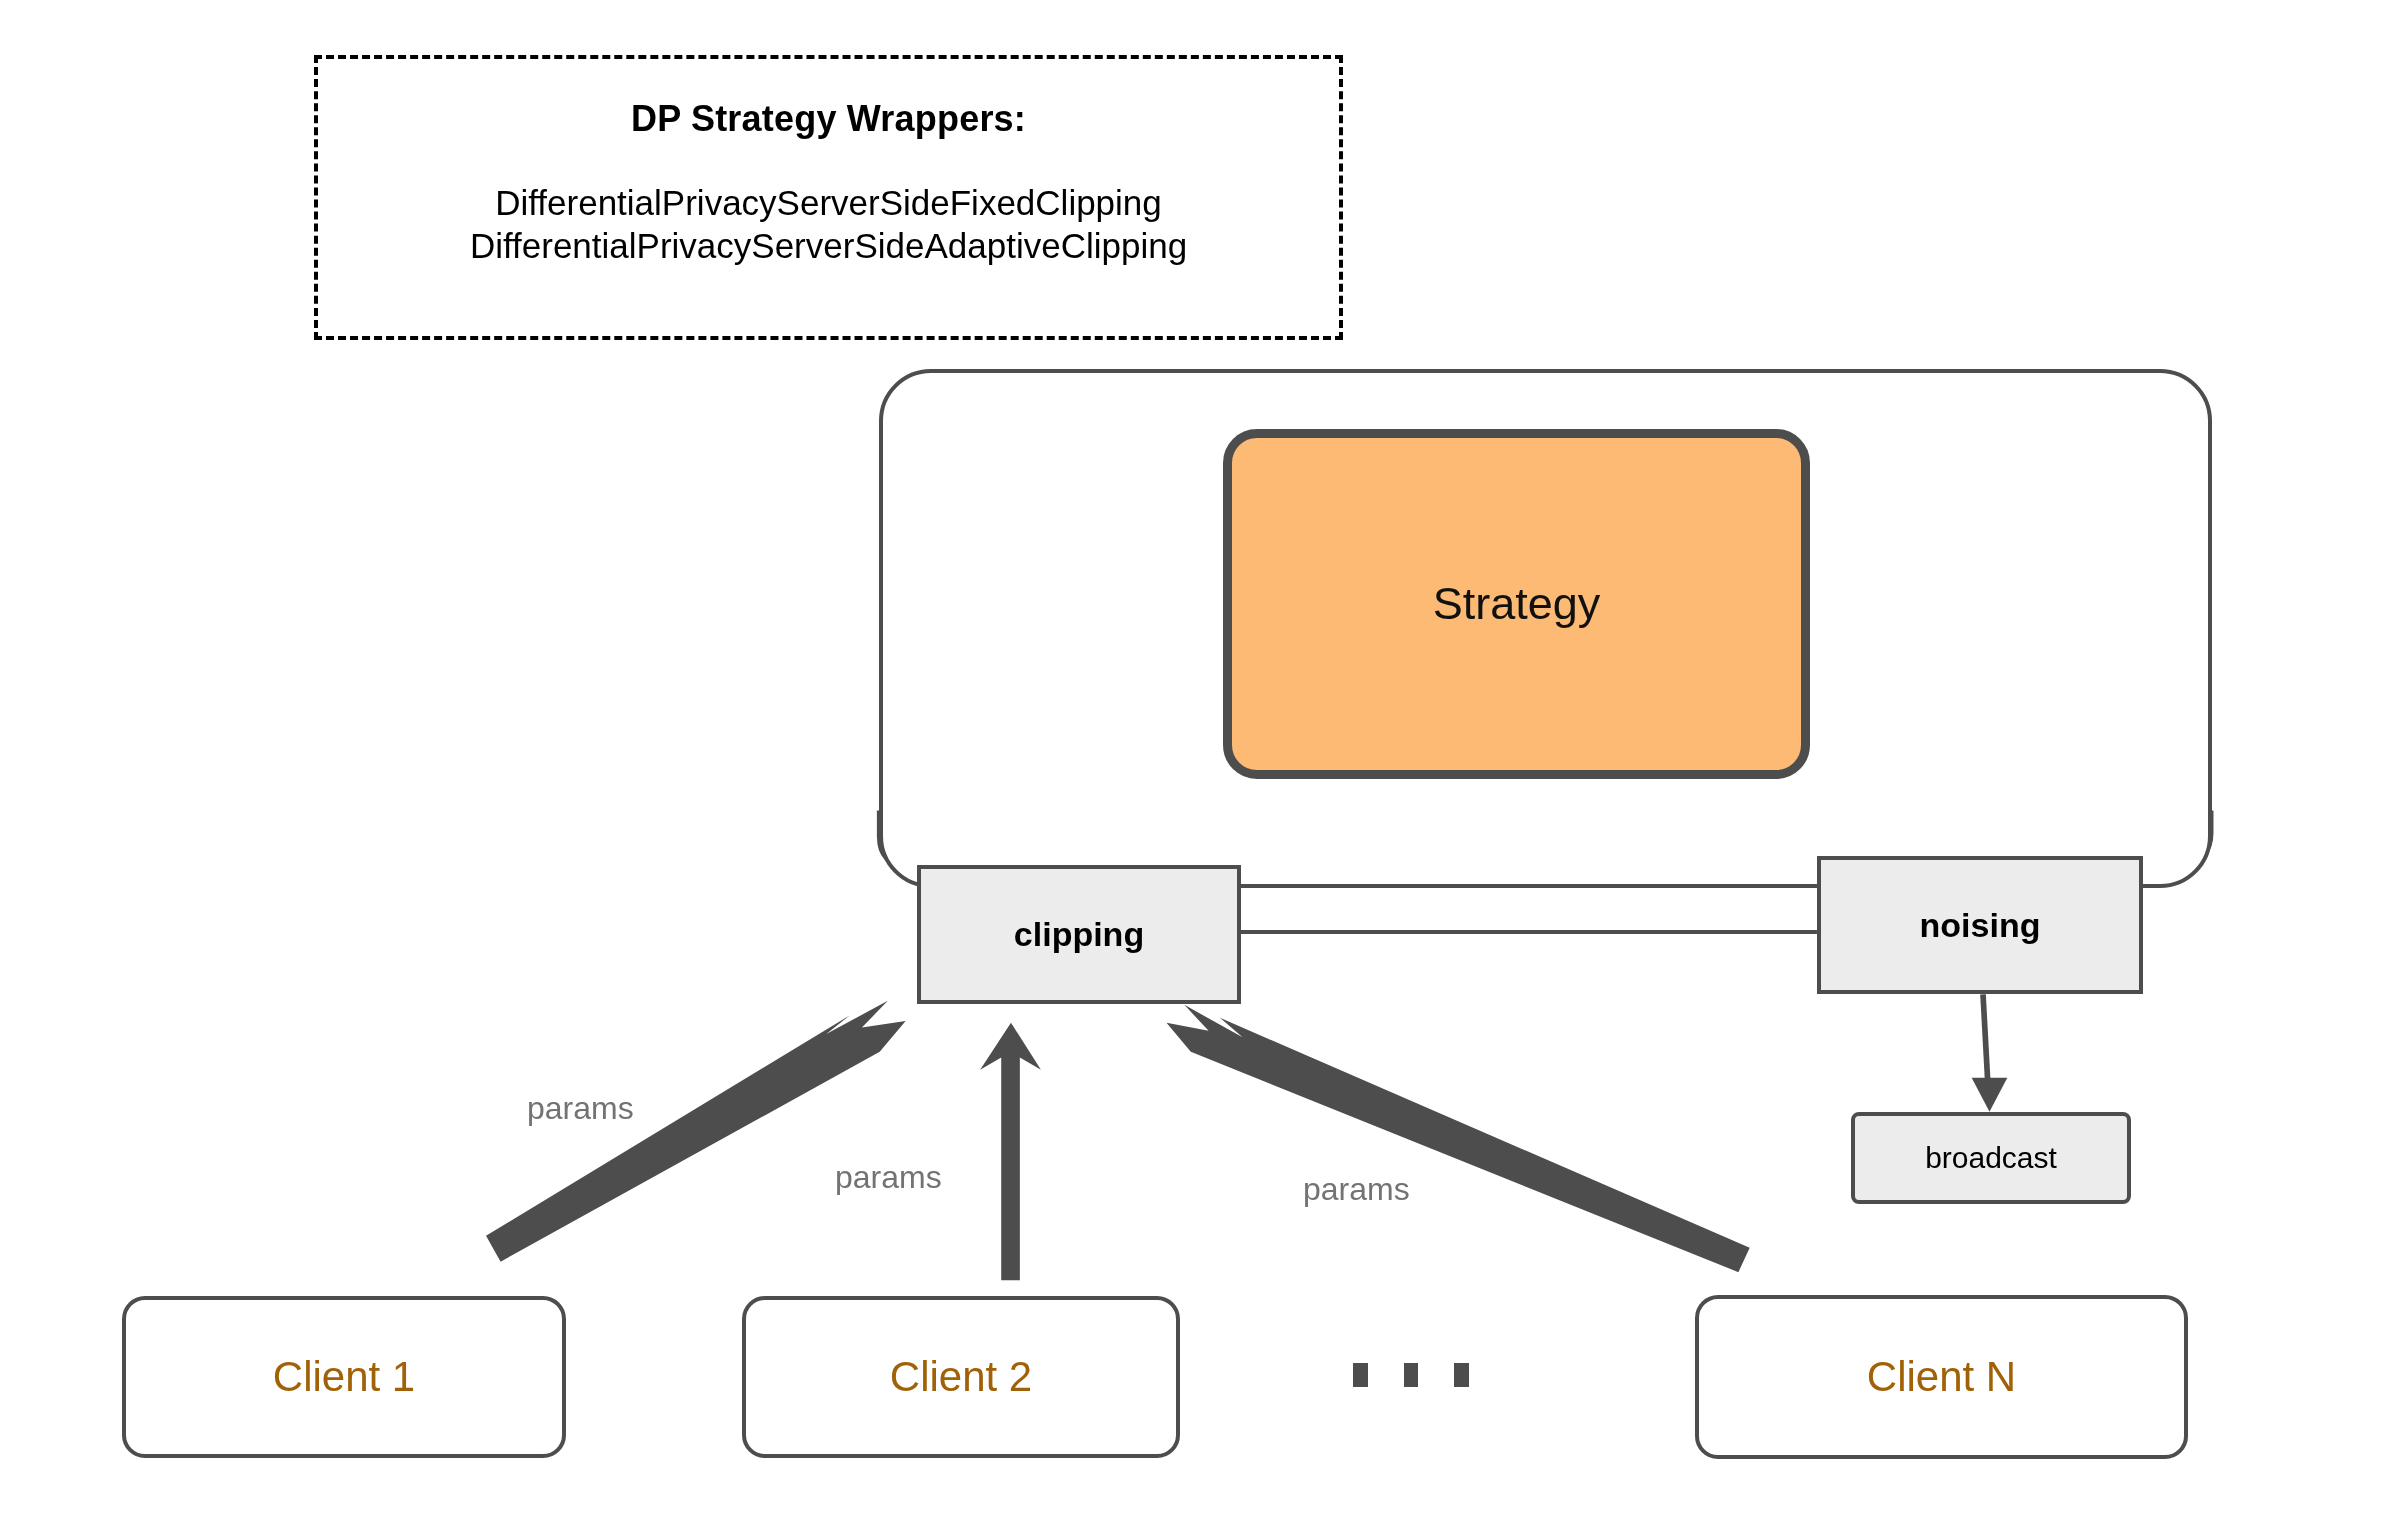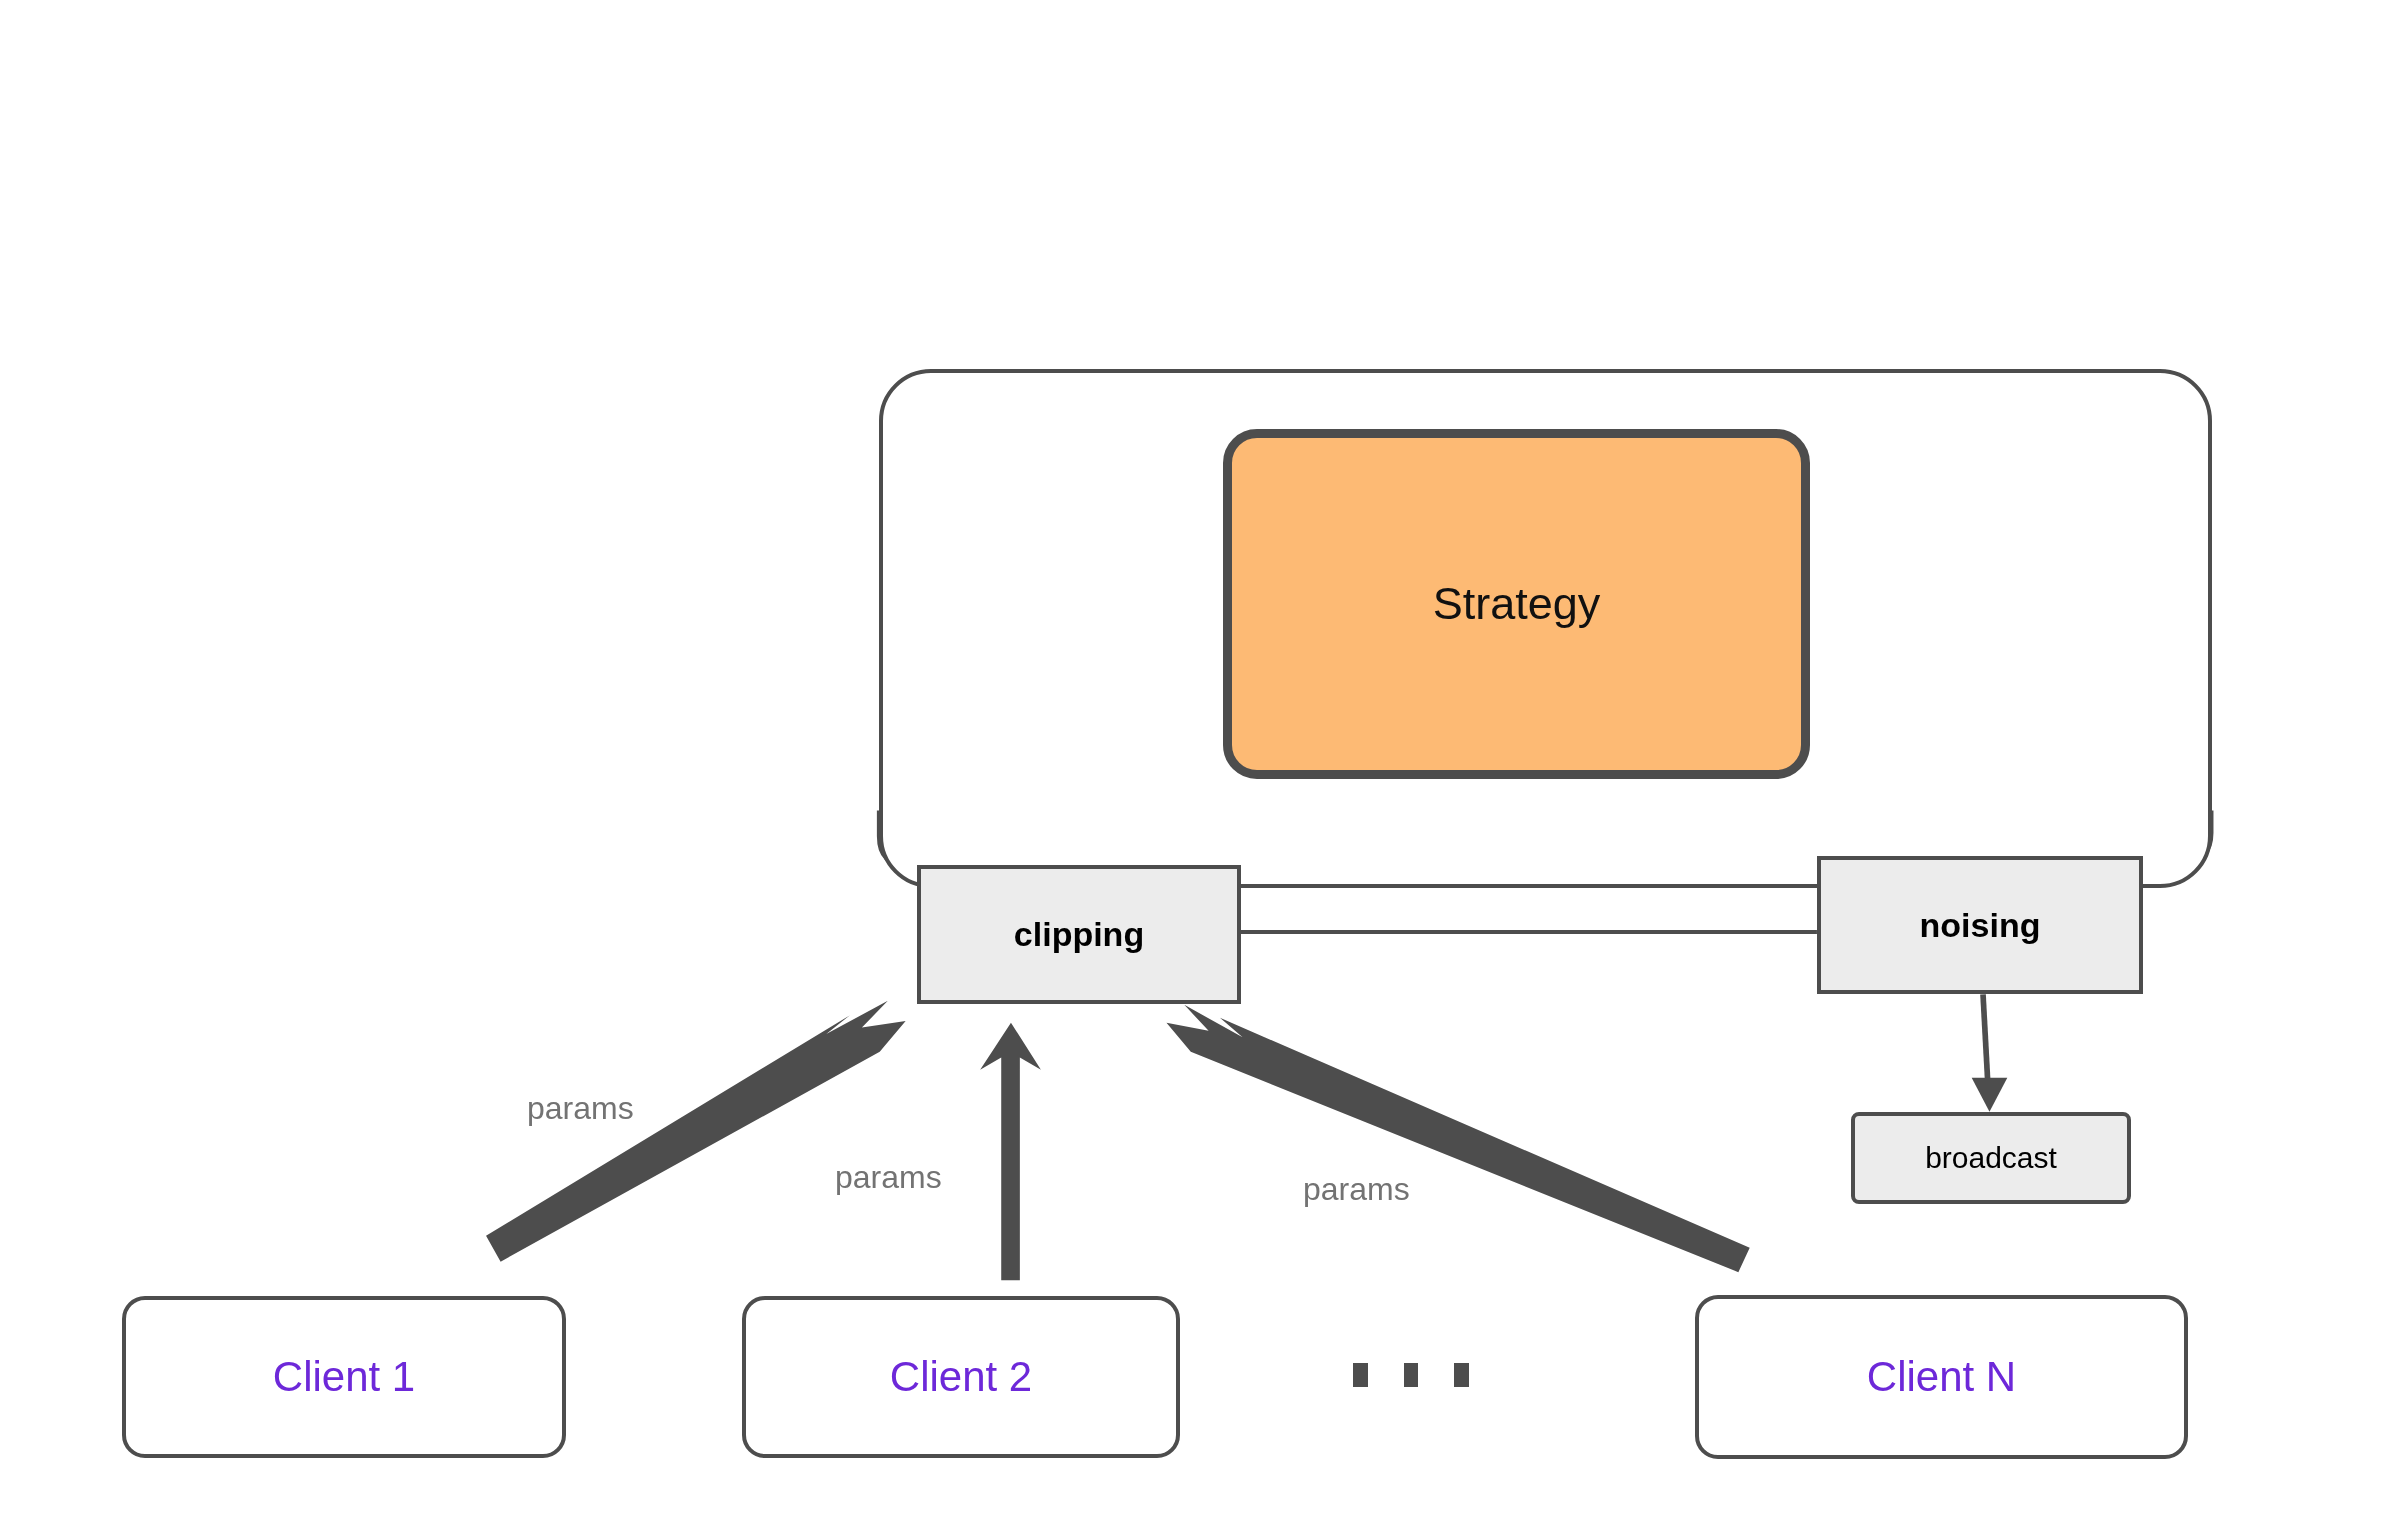--- a/index.html
+++ b/index.html
@@ -113,21 +113,21 @@
     background: #ececec;
     font-size: 30px;
   }
 
   
   .client-box {
     border: 4.9px solid #4d4d4d;
     border-radius: 23px;
     background: #ffffff;
     font-size: 42px;
-    color: #6d28d9;
+    color: #a16207;
   }
   #client-1 { left: 122px;  top: 1296px; width: 444px; height: 162px; }
   #client-2 { left: 742px;  top: 1296px; width: 438px; height: 162px; }
   #client-n { left: 1695px; top: 1295px; width: 493px; height: 164px; }
 
   
   #clients-ellipsis {
     position: absolute;
     left: 1353px;
     top: 1363px;
@@ -179,20 +179,27 @@
     <path d="M 618 1557 L 1086 1298 L 1118 1260 L 1064 1268 L 1096 1235
              L 1020 1276 L 1049 1253 L 600 1525 Z" fill="#4d4d4d"></path>
 
     <path d="M 1236 1580 L 1236 1305 L 1210 1320 L 1248 1262 L 1285 1320
              L 1259 1305 L 1259 1580 Z" fill="#4d4d4d"></path>
 
     <path d="M 2146 1570 L 1470 1298 L 1440 1262 L 1492 1272 L 1462 1240
              L 1534 1280 L 1506 1256 L 2160 1540 Z" fill="#4d4d4d"></path>
   </svg>
 
+  <div class="node" id="wrapper-note">
+    <div class="note-title">DP Strategy Wrappers:</div>
+    <div class="note-lines">
+      <div>DifferentialPrivacyServerSideFixedClipping</div>
+      <div>DifferentialPrivacyServerSideAdaptiveClipping</div>
+    </div>
+  </div>
 
   <div class="node" id="server-container"></div>
 
   <div class="node" id="strategy-box">
     <span>Strategy</span>
   </div>
 
   <div class="node" id="clipping-box">
     <span>clipping</span>
   </div>

